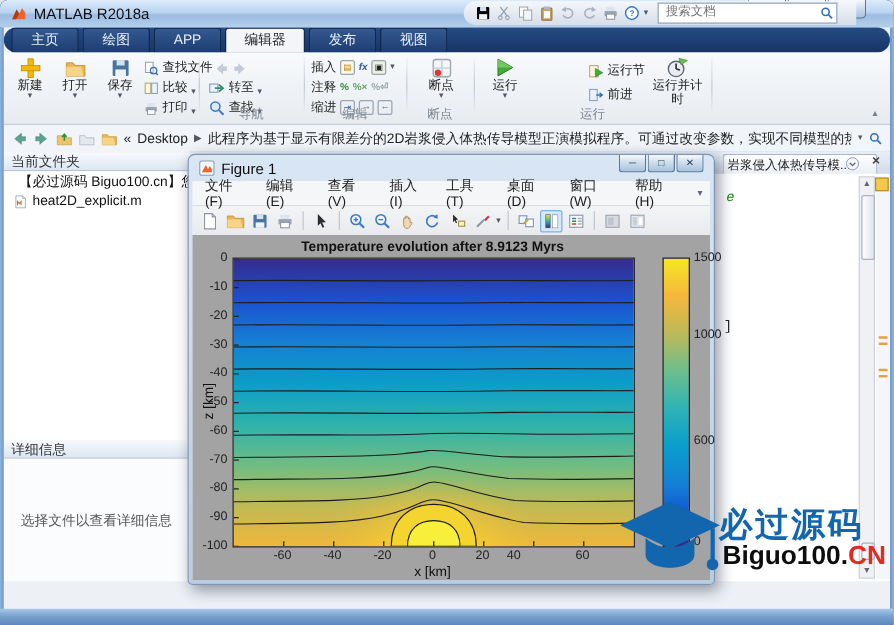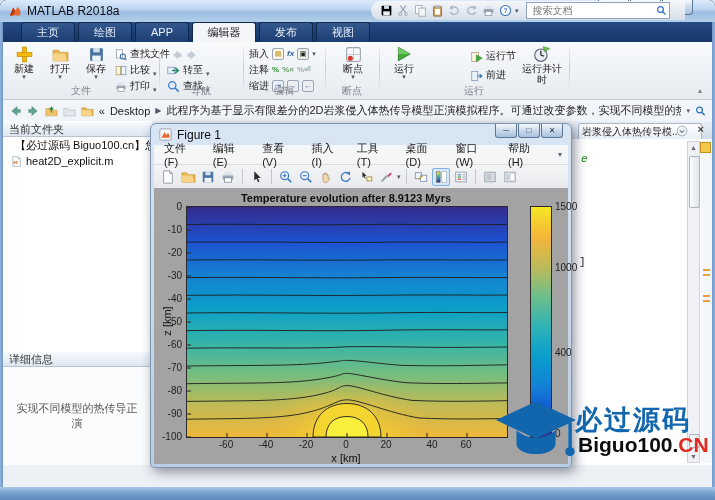--- a/index.html
+++ b/index.html
@@ -13,30 +13,30 @@
   .edge-b{left:0;right:0;bottom:0;height:13px;background:linear-gradient(#a5c6e9,#central 40%,#5d87bb);background:linear-gradient(#a8c9ea,#7aa2cf 45%,#5d87bb);}
   
   .titlebar{left:0;top:0;right:0;height:22px;border-radius:6px 6px 0 0;
     background:linear-gradient(#dcebfb,#b9d3ef 45%,#9cbce2 55%,#b3cfe9);
     display:flex;align-items:center;padding-left:8px;gap:5px;font-size:12px;color:#0d0d0d;}
   .winbtns{position:absolute;top:0;right:22px;display:flex;}
   .wbtn{width:29px;height:14px;margin-left:1px;border:1px solid #5b7899;border-top:none;
     border-radius:0 0 4px 4px;background:linear-gradient(#f4f9fd,#cfdded 45%,#a9c2dd);
     display:flex;align-items:center;justify-content:center;font-size:9px;color:#243c58;line-height:1;}
   
-  .tabrow{left:3px;top:22px;right:3px;height:20px;background:linear-gradient(#254a84,#173566);display:flex;align-items:flex-end;padding-left:18px;}
+  .tabrow{left:3px;top:22px;right:3px;height:20px;background:linear-gradient(#254a84,#173566);display:flex;align-items:flex-end;padding-left:6px;border-radius:10px;}
   .rtab{height:19px;line-height:19px;width:52px;text-align:center;font-size:11px;color:#e9effa;
     background:linear-gradient(#33598f,#1d3d72);border:1px solid #10294f;border-bottom:none;
     border-radius:3px 3px 0 0;margin-right:3px;}
   .rtab.active{background:#f3f5f8;color:#191919;width:62px;}
   .qaband{position:absolute;left:371px;top:1px;width:306px;height:19px;border-radius:10px 0 0 10px;
     background:linear-gradient(#f4f7fb,#d6dee9);display:flex;align-items:center;gap:3px;padding-left:8px;}
   .qaico{width:14px;height:14px;display:flex;align-items:center;justify-content:center;}
   .searchbox{display:flex;align-items:center;width:136px;height:15px;background:#fff;border:1px solid #8fa3bb;margin-left:4px;padding:0 2px 0 4px;}
-  .searchbox input{border:none;outline:none;flex:1;font-size:10px;width:110px;font-family:Liberation Sans, sans-serif;color:#333;background:transparent;}
+  .searchbox input{border:none;outline:none;flex:1;font-size:10px;width:110px;font-family:Liberation Mono, monospace;color:#333;background:transparent;}
   .login{position:absolute;right:8px;top:24px;font-size:15px;color:#fff;margin-top:48px;}
   
   .ribbon{left:3px;top:42px;right:3px;height:57px;background:linear-gradient(#f8fafc,#e7ebf0);border-bottom:1px solid #c6cdd6;}
   .gsep{position:absolute;top:4px;height:46px;width:1px;background:linear-gradient(#eef1f5,#c3cad3,#eef1f5);}
   .gcap{position:absolute;bottom:1px;text-align:center;font-size:10px;color:#7d848e;}
   .bigbtn{position:absolute;top:3px;width:34px;display:flex;flex-direction:column;align-items:center;font-size:10px;color:#222;line-height:11px;text-align:center;}
   .bigbtn .bi{height:18px;display:flex;align-items:center;}
   .caret{font-size:7px;color:#556;line-height:6px;}
   .smallbtn{position:absolute;display:flex;align-items:flex-end;gap:3px;font-size:10px;color:#222;height:14px;}
   .mini{font-size:8px;font-weight:bold;}
@@ -247,21 +247,20 @@
     </div>
     <div class="smallbtn" style="left:112px;top:37px">
       <svg width="12" height="12" viewBox="0 0 16 16">
           <rect x="2" y="6" width="12" height="5" rx="1" fill="#9aa6b3"></rect>
           <rect x="4" y="2" width="8" height="4" fill="#dde4eb"></rect>
           <rect x="4" y="9" width="8" height="5" fill="#fff" stroke="#8a95a2"></rect>
         </svg>
       <span>打印</span>
         <span class="caret">▾</span>
     </div>
-    <div class="gcap" style="left:4px;width:148px">文件</div>
     <div class="gsep" style="left:156px"></div>
 
     <div class="smallbtn" style="left:168px;top:5px">
       <svg width="12" height="12" viewBox="0 0 16 16">
           <path d="M10 2 L3 8 L10 14 V10.5 H14 V5.5 H10 Z" fill="#c2cbd6"></path>
         </svg>
       <svg width="12" height="12" viewBox="0 0 16 16">
           <path d="M6 2 L13 8 L6 14 V10.5 H2 V5.5 H6 Z" fill="#c2cbd6"></path>
         </svg>
     </div>
@@ -407,21 +406,21 @@
           <path d="M10.5 1 v3 h3" fill="#e8ecf1" stroke="#9aa4b0"></path>
           <path d="M4.5 12 V7.5 L6.5 10 L8.5 7.5 V12" stroke="#c56a1b" stroke-width="1.2" fill="none"></path>
         </svg>
       <span>heat2D_explicit.m</span>
     </div>
   </div>
   <div class="ph" style="top:351px">
       <span>详细信息</span>
     </div>
   <div class="abs details">
-    <span>实现不同模型的热传导正演</span>
+    <span>选择文件以查看详细信息</span>
   </div>
 
   <div class="abs edstrip">
     <div class="edtab">
         <span>岩浆侵入体热传导模...</span>
       </div>
     <svg class="abs" style="right:24px;top:4px" width="12" height="12" viewBox="0 0 16 16">
         <circle cx="8" cy="8" r="6.5" fill="#f4f7fa" stroke="#8a99ab"></circle>
         <path d="M5 7 L8 10 L11 7" stroke="#5a6a7c" fill="none" stroke-width="1.4"></path>
       </svg>
@@ -671,28 +670,28 @@
         <span class="ytick" style="top:151px">-60</span>
         <span class="ytick" style="top:174px">-70</span>
         <span class="ytick" style="top:197px">-80</span>
         <span class="ytick" style="top:220px">-90</span>
         <span class="ytick" style="top:243px">-100</span>
         <span class="xtick" style="left:57px">-60</span>
         <span class="xtick" style="left:97px">-40</span>
         <span class="xtick" style="left:137px">-20</span>
         <span class="xtick" style="left:177px">0</span>
         <span class="xtick" style="left:217px">20</span>
-        <span class="xtick" style="left:263px">40</span>
+        <span class="xtick" style="left:242px">40</span>
         <span class="xtick" style="left:297px">60</span>
         <div class="xlabel">x [km]</div>
         <div class="ylabel">z [km]</div>
         <div class="cbar"></div>
         <span class="cblabel" style="top:13px">1500</span>
         <span class="cblabel" style="top:74px">1000</span>
-        <span class="cblabel" style="top:159px">400</span>
+        <span class="cblabel" style="top:159px">600</span>
         <span class="cblabel" style="top:240px">0</span>
       </div>
     </div>
   </div>
 
   <div class="abs wm">
     <svg width="88" height="68" viewBox="0 0 100 80">
       <polygon points="50,4 97,26 50,48 3,26" fill="#1266ae"></polygon>
       <path d="M27 38 v16 c0 7 10.5 12 23 12 s23-5 23-12 V38 c-7 6-15 9-23 9 s-16-3-23-9z" fill="#1266ae"></path>
       <line x1="90" y1="29" x2="90" y2="58" stroke="#1266ae" stroke-width="4"></line>

